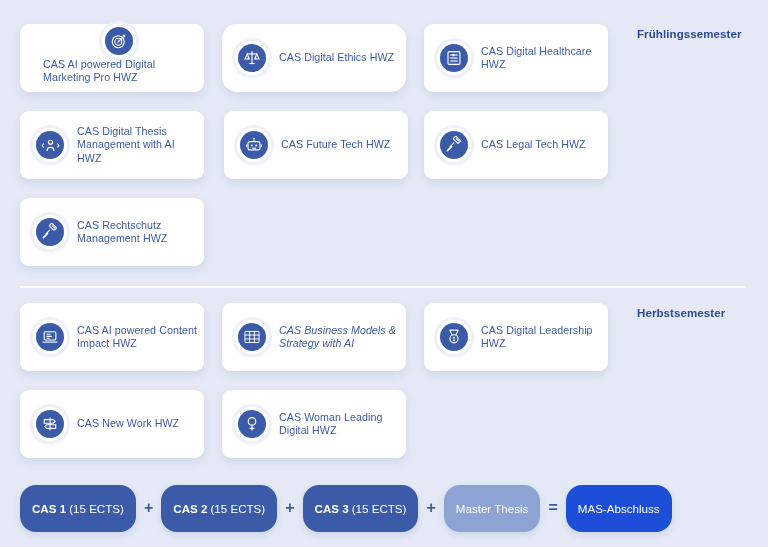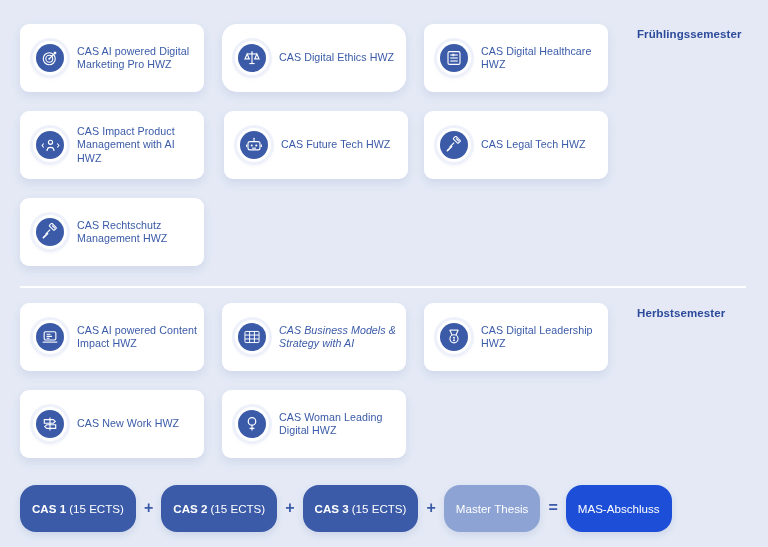--- a/index.html
+++ b/index.html
@@ -147,21 +147,21 @@
     justify-content: center;
   }
 </style>
 </head>
 <body>
 
 <div id="board">
 
   <div class="semester" id="sem-spring" style="top:24px;">
     <div class="semester-grid" id="grid-spring">
-        <div class="card" style="left: 0px; top: 0px;">
+        <div class="card" style="left: 0px; top: 0px; flex-direction: column;">
           <div class="icon-wrap">
             <div class="icon-disc">
               <svg width="18" height="18" viewBox="0 0 24 24" fill="none" stroke="#fff" stroke-width="1.5">
                 <circle cx="11" cy="13" r="8"></circle>
                 <circle cx="11" cy="13" r="4.6"></circle>
                 <circle cx="11" cy="13" r="1.3" fill="#fff" stroke="none"></circle>
                 <path d="M11 13 L19.5 4.5"></path>
                 <path d="M17 4.5 L19.5 4.5 L19.5 7"></path>
               </svg>
             </div>
@@ -201,21 +201,21 @@
           <div class="icon-wrap">
             <div class="icon-disc">
               <svg width="19" height="19" viewBox="0 0 24 24" fill="none" stroke="#fff" stroke-width="1.5">
                 <circle cx="12" cy="8" r="2.6"></circle>
                 <path d="M7.6 19c0-2.6 2-4.6 4.4-4.6s4.4 2 4.4 4.6"></path>
                 <path d="M3.4 9.4 L1.4 12 L3.4 14.6" stroke-width="1.3"></path>
                 <path d="M20.6 9.4 L22.6 12 L20.6 14.6" stroke-width="1.3"></path>
               </svg>
             </div>
           </div>
-          <div class="card-title">CAS Impact Product Management with AI HWZ</div>
+          <div class="card-title">CAS Digital Thesis Management with AI HWZ</div>
         </div>
         <div class="card" style="left: 204px; top: 87px;">
           <div class="icon-wrap">
             <div class="icon-disc">
               <svg width="18" height="18" viewBox="0 0 24 24" fill="none" stroke="#fff" stroke-width="1.5">
                 <rect x="4" y="7.5" width="16" height="11" rx="2.6"></rect>
                 <circle cx="9" cy="12.6" r="1.4" fill="#fff" stroke="none"></circle>
                 <circle cx="15" cy="12.6" r="1.4" fill="#fff" stroke="none"></circle>
                 <path d="M9.5 16.2h5"></path>
                 <path d="M12 7.5V4.4"></path>

